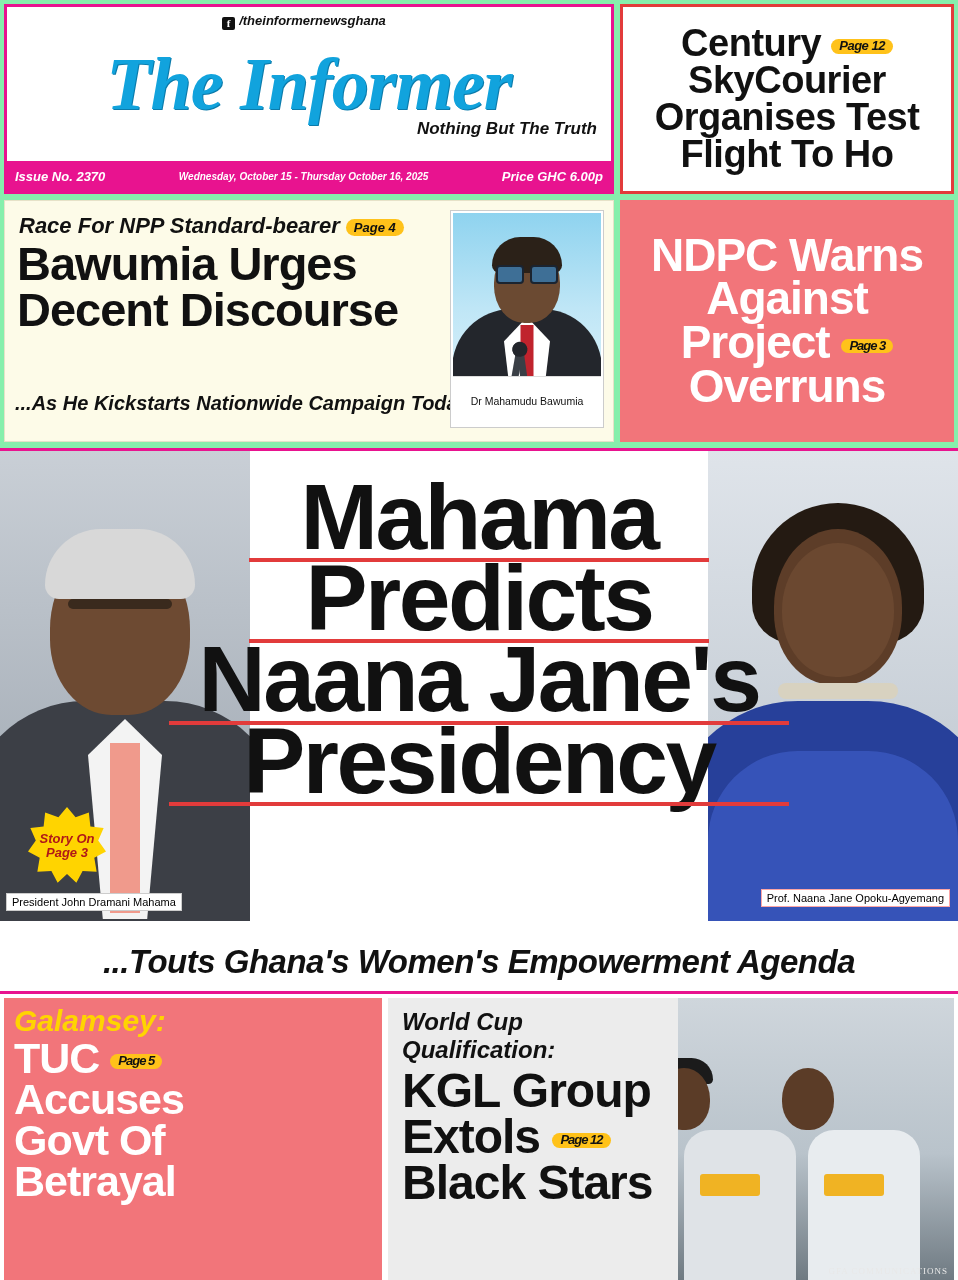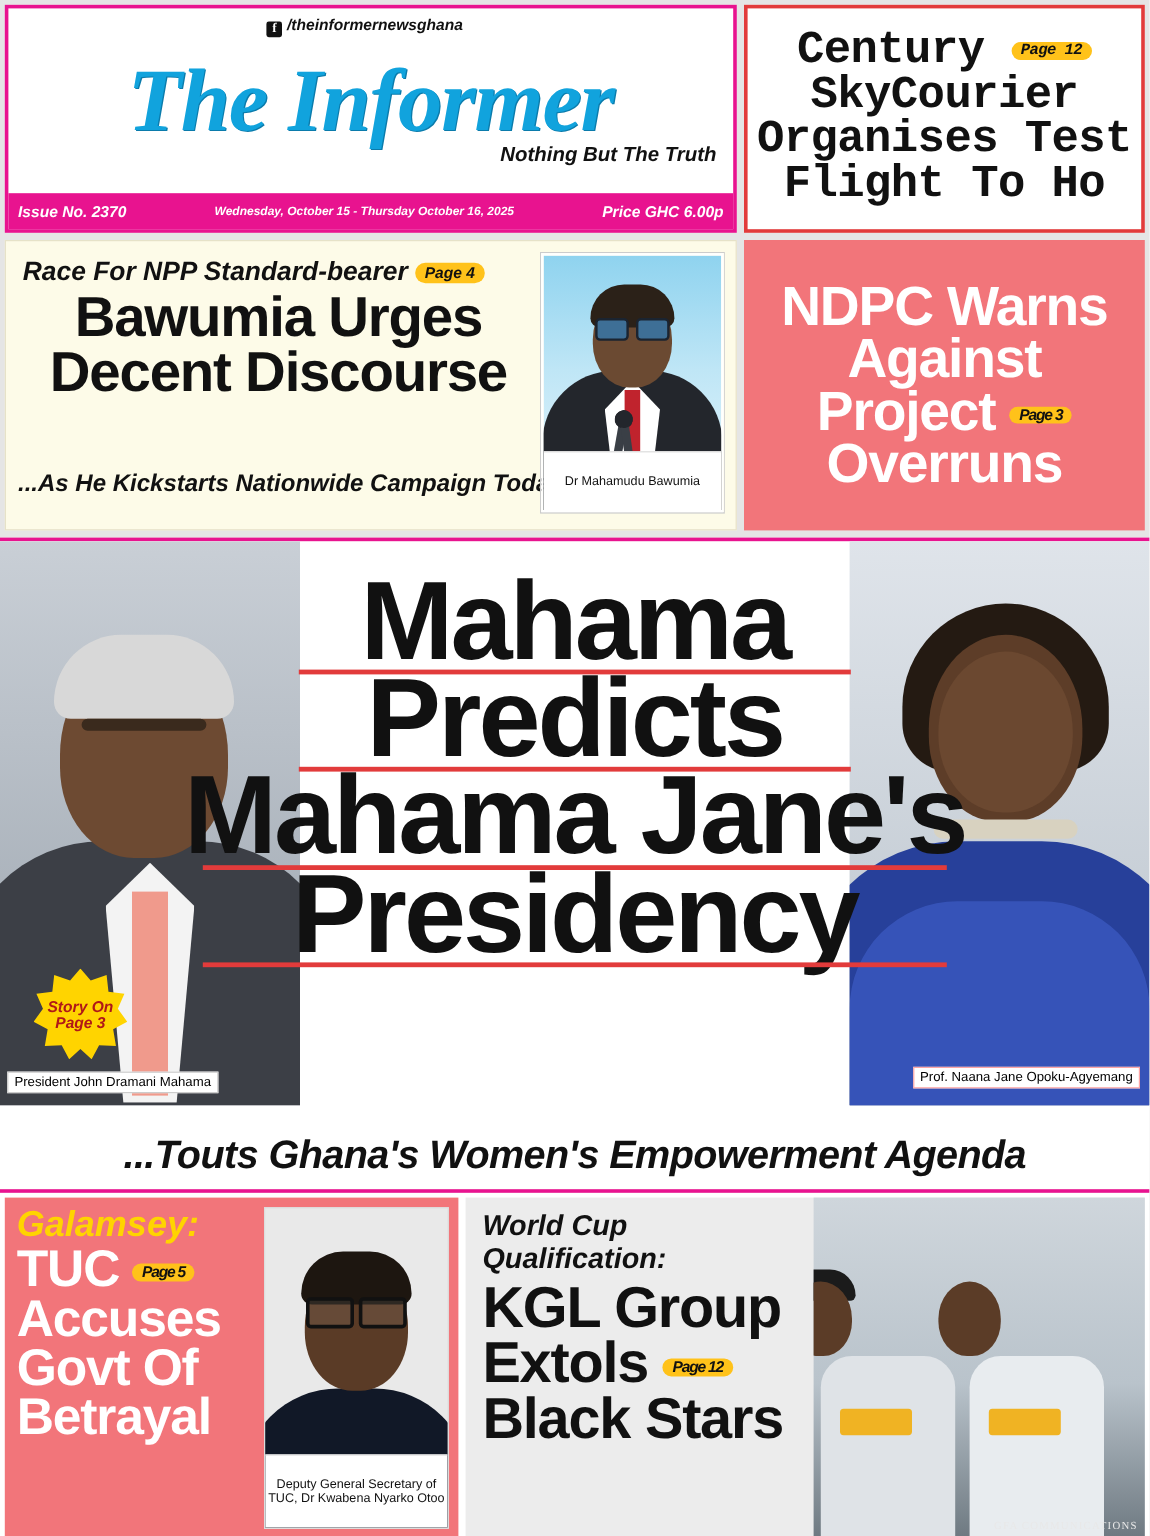--- a/index.html
+++ b/index.html
@@ -2,21 +2,21 @@
 <html><head>
 <meta charset="utf-8">
 <style>
   html,body{margin:0;padding:0;}
   body{
     width:958px;height:1280px;
     background:#ffffff;
     font-family:"Liberation Sans", sans-serif;
     overflow:hidden;
   }
-  .page{position:relative;width:958px;height:900px;background:#e5e5e5;}
+  .page{position:relative;width:958px;height:900px;background:#86efac;}
 
   
   .masthead-row{display:flex;gap:6px;padding:4px 4px 0 4px;box-sizing:border-box;height:196px;}
   .masthead{
     flex:0 0 610px;border:3px solid #e8138f;background:#fff;
     position:relative;box-sizing:border-box;height:190px;
   }
   .fb-line{
     position:absolute;top:6px;left:0;right:10px;text-align:center;
     font-size:13px;font-style:italic;color:#111;font-weight:600;
@@ -42,40 +42,40 @@
     display:flex;align-items:center;justify-content:space-between;
     padding:0 8px;box-sizing:border-box;font-size:13px;font-weight:700;font-style:italic;
   }
   .issuebar .date{font-size:10px;}
   .topright{
     flex:1;border:3px solid #e23b3b;background:#fff;box-sizing:border-box;
     height:190px;display:flex;align-items:center;justify-content:center;position:relative;
   }
   .topright h2{
     margin:0;text-align:center;font-size:38px;line-height:0.97;font-weight:800;
-    color:#111;letter-spacing:-0.5px;font-family:Liberation Mono, monospace;
+    color:#111;letter-spacing:-0.5px;font-family:Liberation Sans, sans-serif;
   }
   .pagetag{
     display:inline-block;background:#ffc21a;color:#111;border-radius:9px;
     font-size:13px;font-weight:700;padding:1px 8px;vertical-align:middle;
     font-style:italic;white-space:nowrap;
   }
 
   
   .row2{display:flex;gap:6px;padding:4px 4px 0 4px;box-sizing:border-box;height:248px;}
   .npp{
     flex:0 0 610px;background:#fdfbe8;border:1px solid #e6e2c8;box-sizing:border-box;
     position:relative;height:242px;padding:8px 10px;
   }
   .npp .kicker{
     font-size:22px;font-weight:700;font-style:italic;color:#111;margin:4px 0 0 4px;
   }
   .npp h2{
     margin:2px 0 0 2px;font-size:47px;line-height:0.98;font-weight:800;color:#111;
-    letter-spacing:-1px;width:430px;text-align:center;
+    letter-spacing:-1px;width:430px;
   }
   .npp .sub{
     position:absolute;left:10px;bottom:26px;font-size:20px;font-weight:700;
     font-style:italic;color:#111;
   }
   .bawumia-photo{
     position:absolute;right:10px;top:10px;width:148px;height:212px;
     border:2px solid #fff;box-shadow:0 0 0 1px #ccc;
     background:linear-gradient(#8fd3ef 0%,#bfe6f6 45%,#e8f6fc 100%);
     overflow:hidden;
@@ -259,21 +259,21 @@
       <div class="nn-dress2"></div>
       <div class="nn-hair"></div>
       <div class="nn-head"></div>
       <div class="nn-face"></div>
       <div class="nn-neck"></div>
     </div>
 
     <div class="main-head">
       <span class="ln rule">Mahama</span>
       <span class="ln rule">Predicts</span>
-      <span class="ln rule wide">Mahama Jane's</span>
+      <span class="ln rule wide">Naana Jane's</span>
       <span class="ln rule wide">Presidency</span>
     </div>
 
     <div class="starburst">
       <span>Story On Page 3</span>
     </div>
 
     <div class="cap-left">President John Dramani Mahama</div>
     <div class="cap-right">Prof. Naana Jane Opoku-Agyemang</div>
 
@@ -281,27 +281,20 @@
   </div>
 
   <div class="row3">
 
     <div class="tuc">
       <div class="tuc-text">
         <div class="galam">Galamsey:</div>
         <h2>
           TUC <span class="pagetag">Page 5</span><br>Accuses<br>Govt Of<br>Betrayal
         </h2>
-      </div>
-      <div class="tuc-photo">
-        <div class="tc-body"></div>
-        <div class="tc-head"></div>
-        <div class="tc-hair"></div>
-        <div class="tc-glass"></div>
-        <div class="caption">Deputy General Secretary of TUC, Dr Kwabena Nyarko Otoo</div>
       </div>
     </div>
 
     <div class="kgl">
       <div class="kgl-text">
         <div class="kicker">World Cup Qualification:</div>
         <h2>
           KGL Group<br>Extols <span class="pagetag">Page 12</span><br>Black Stars
         </h2>
       </div>

